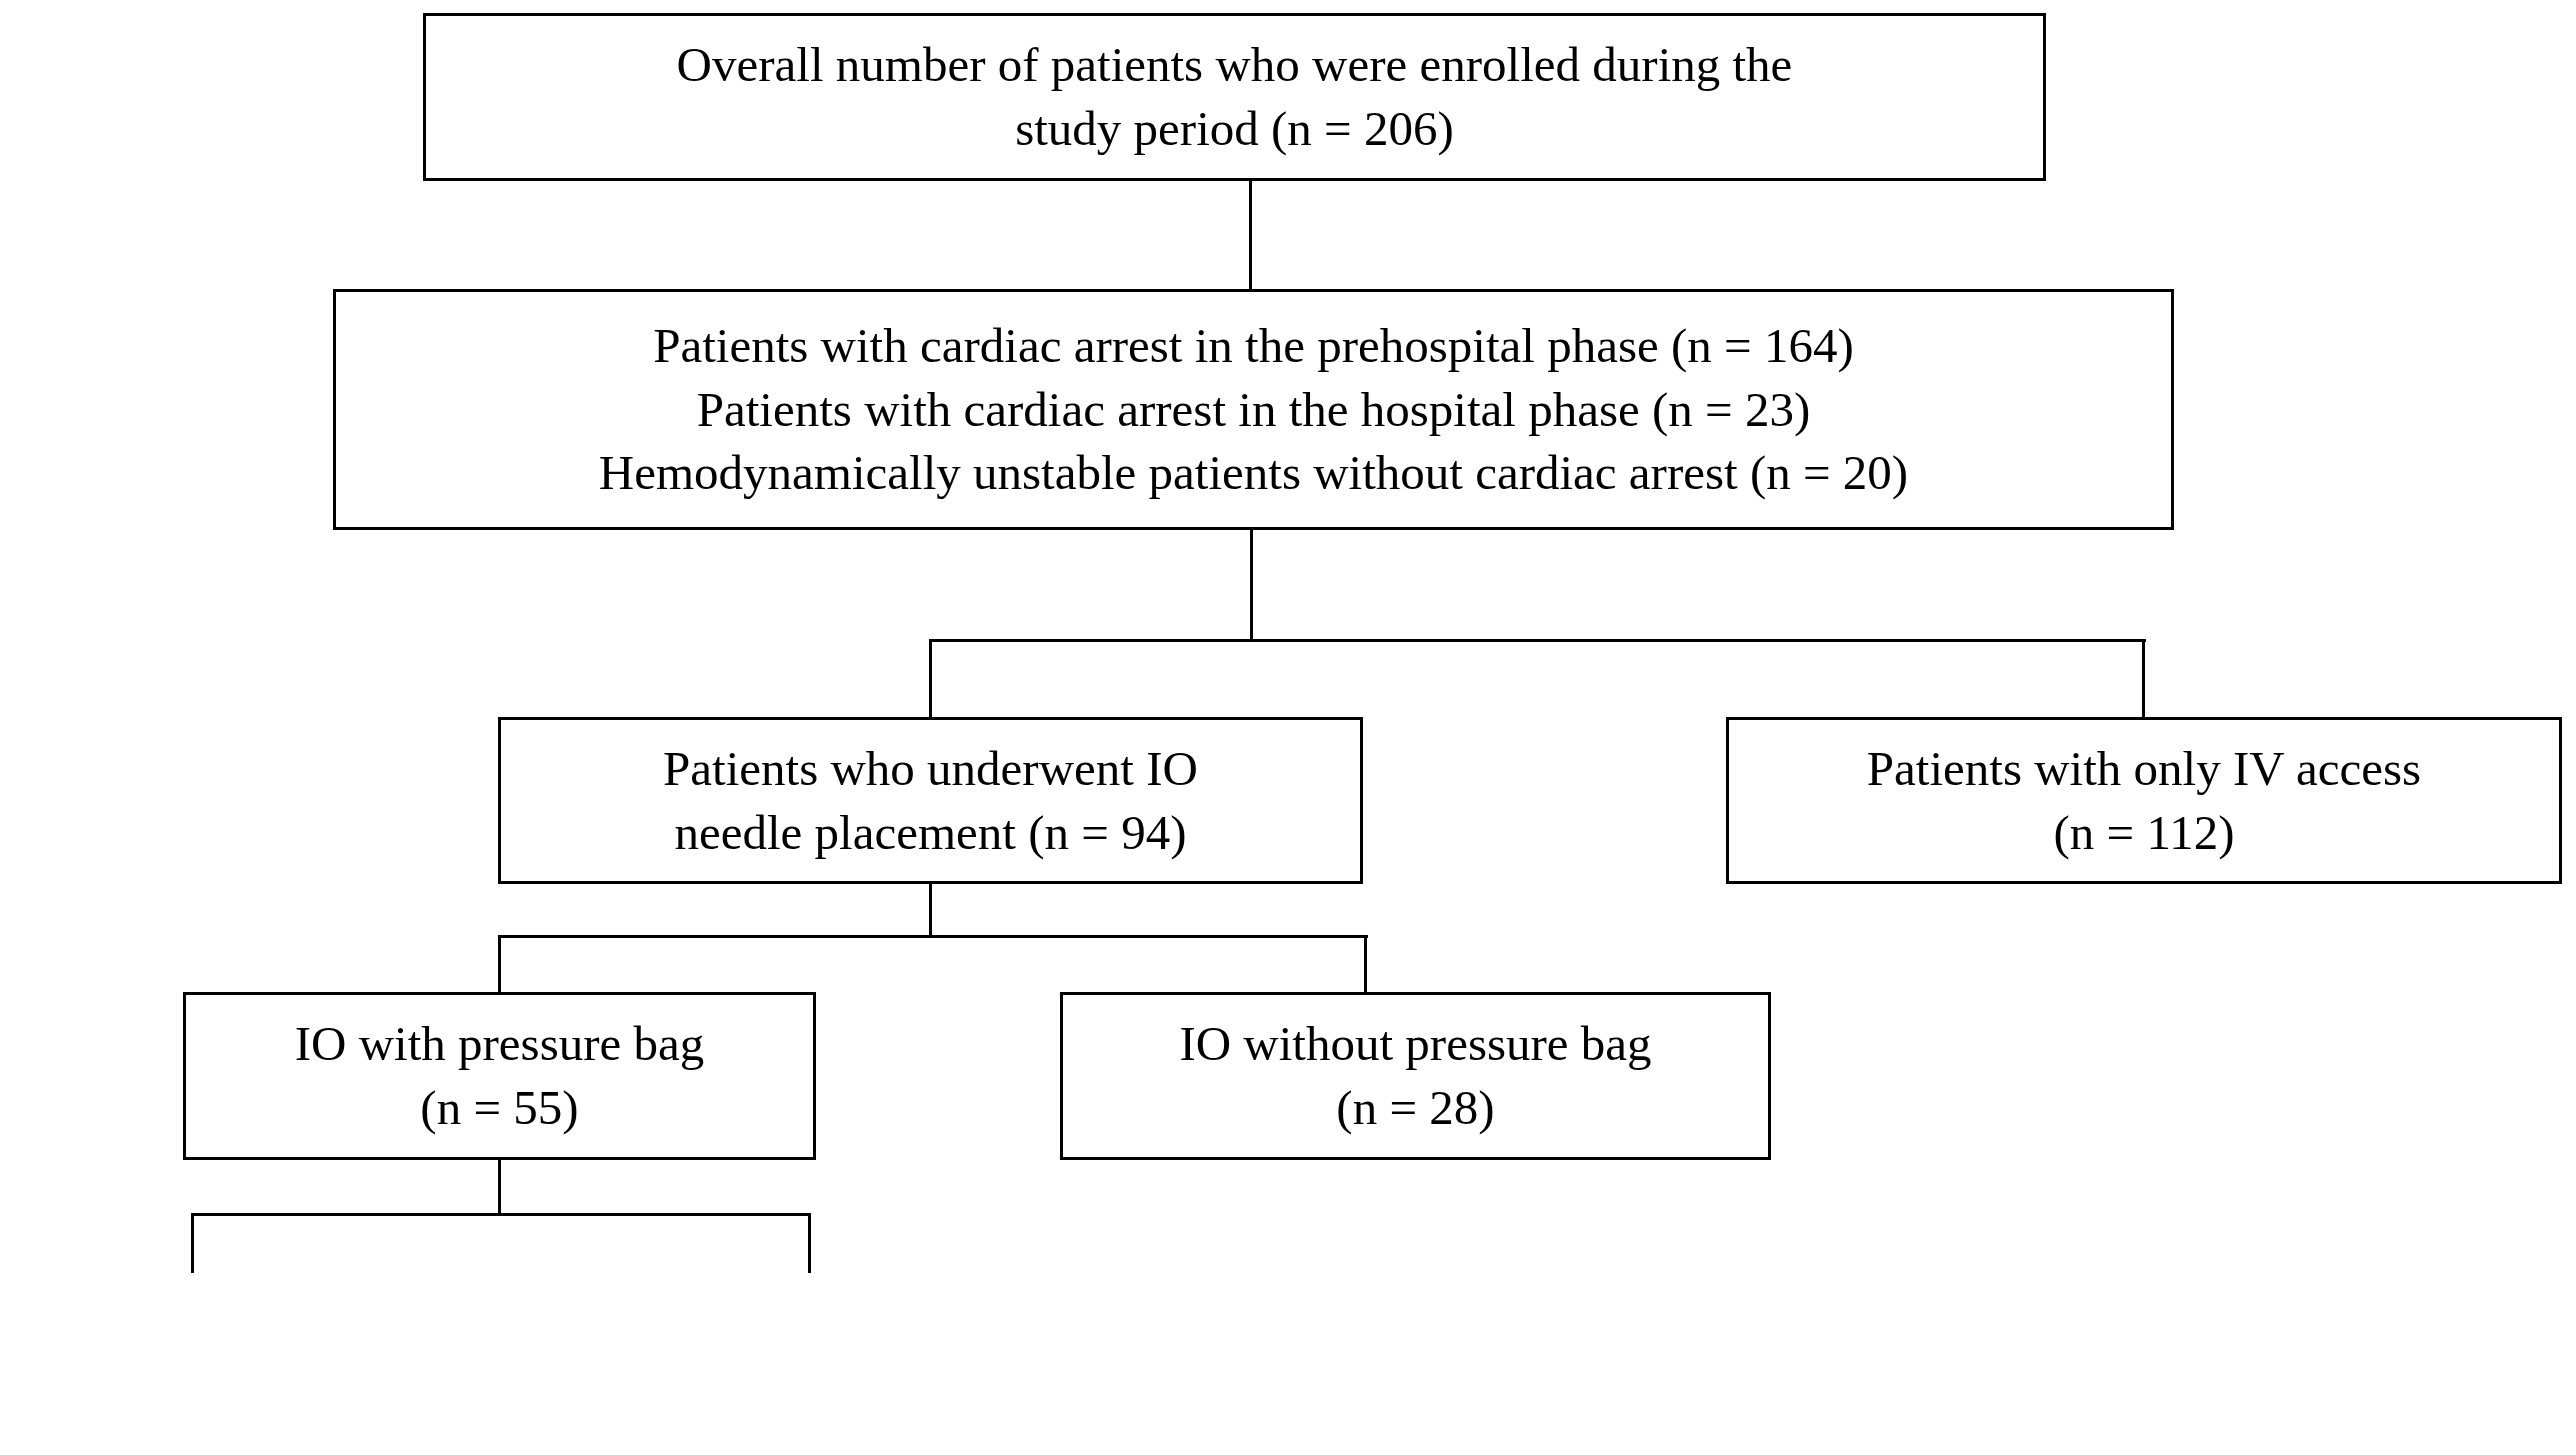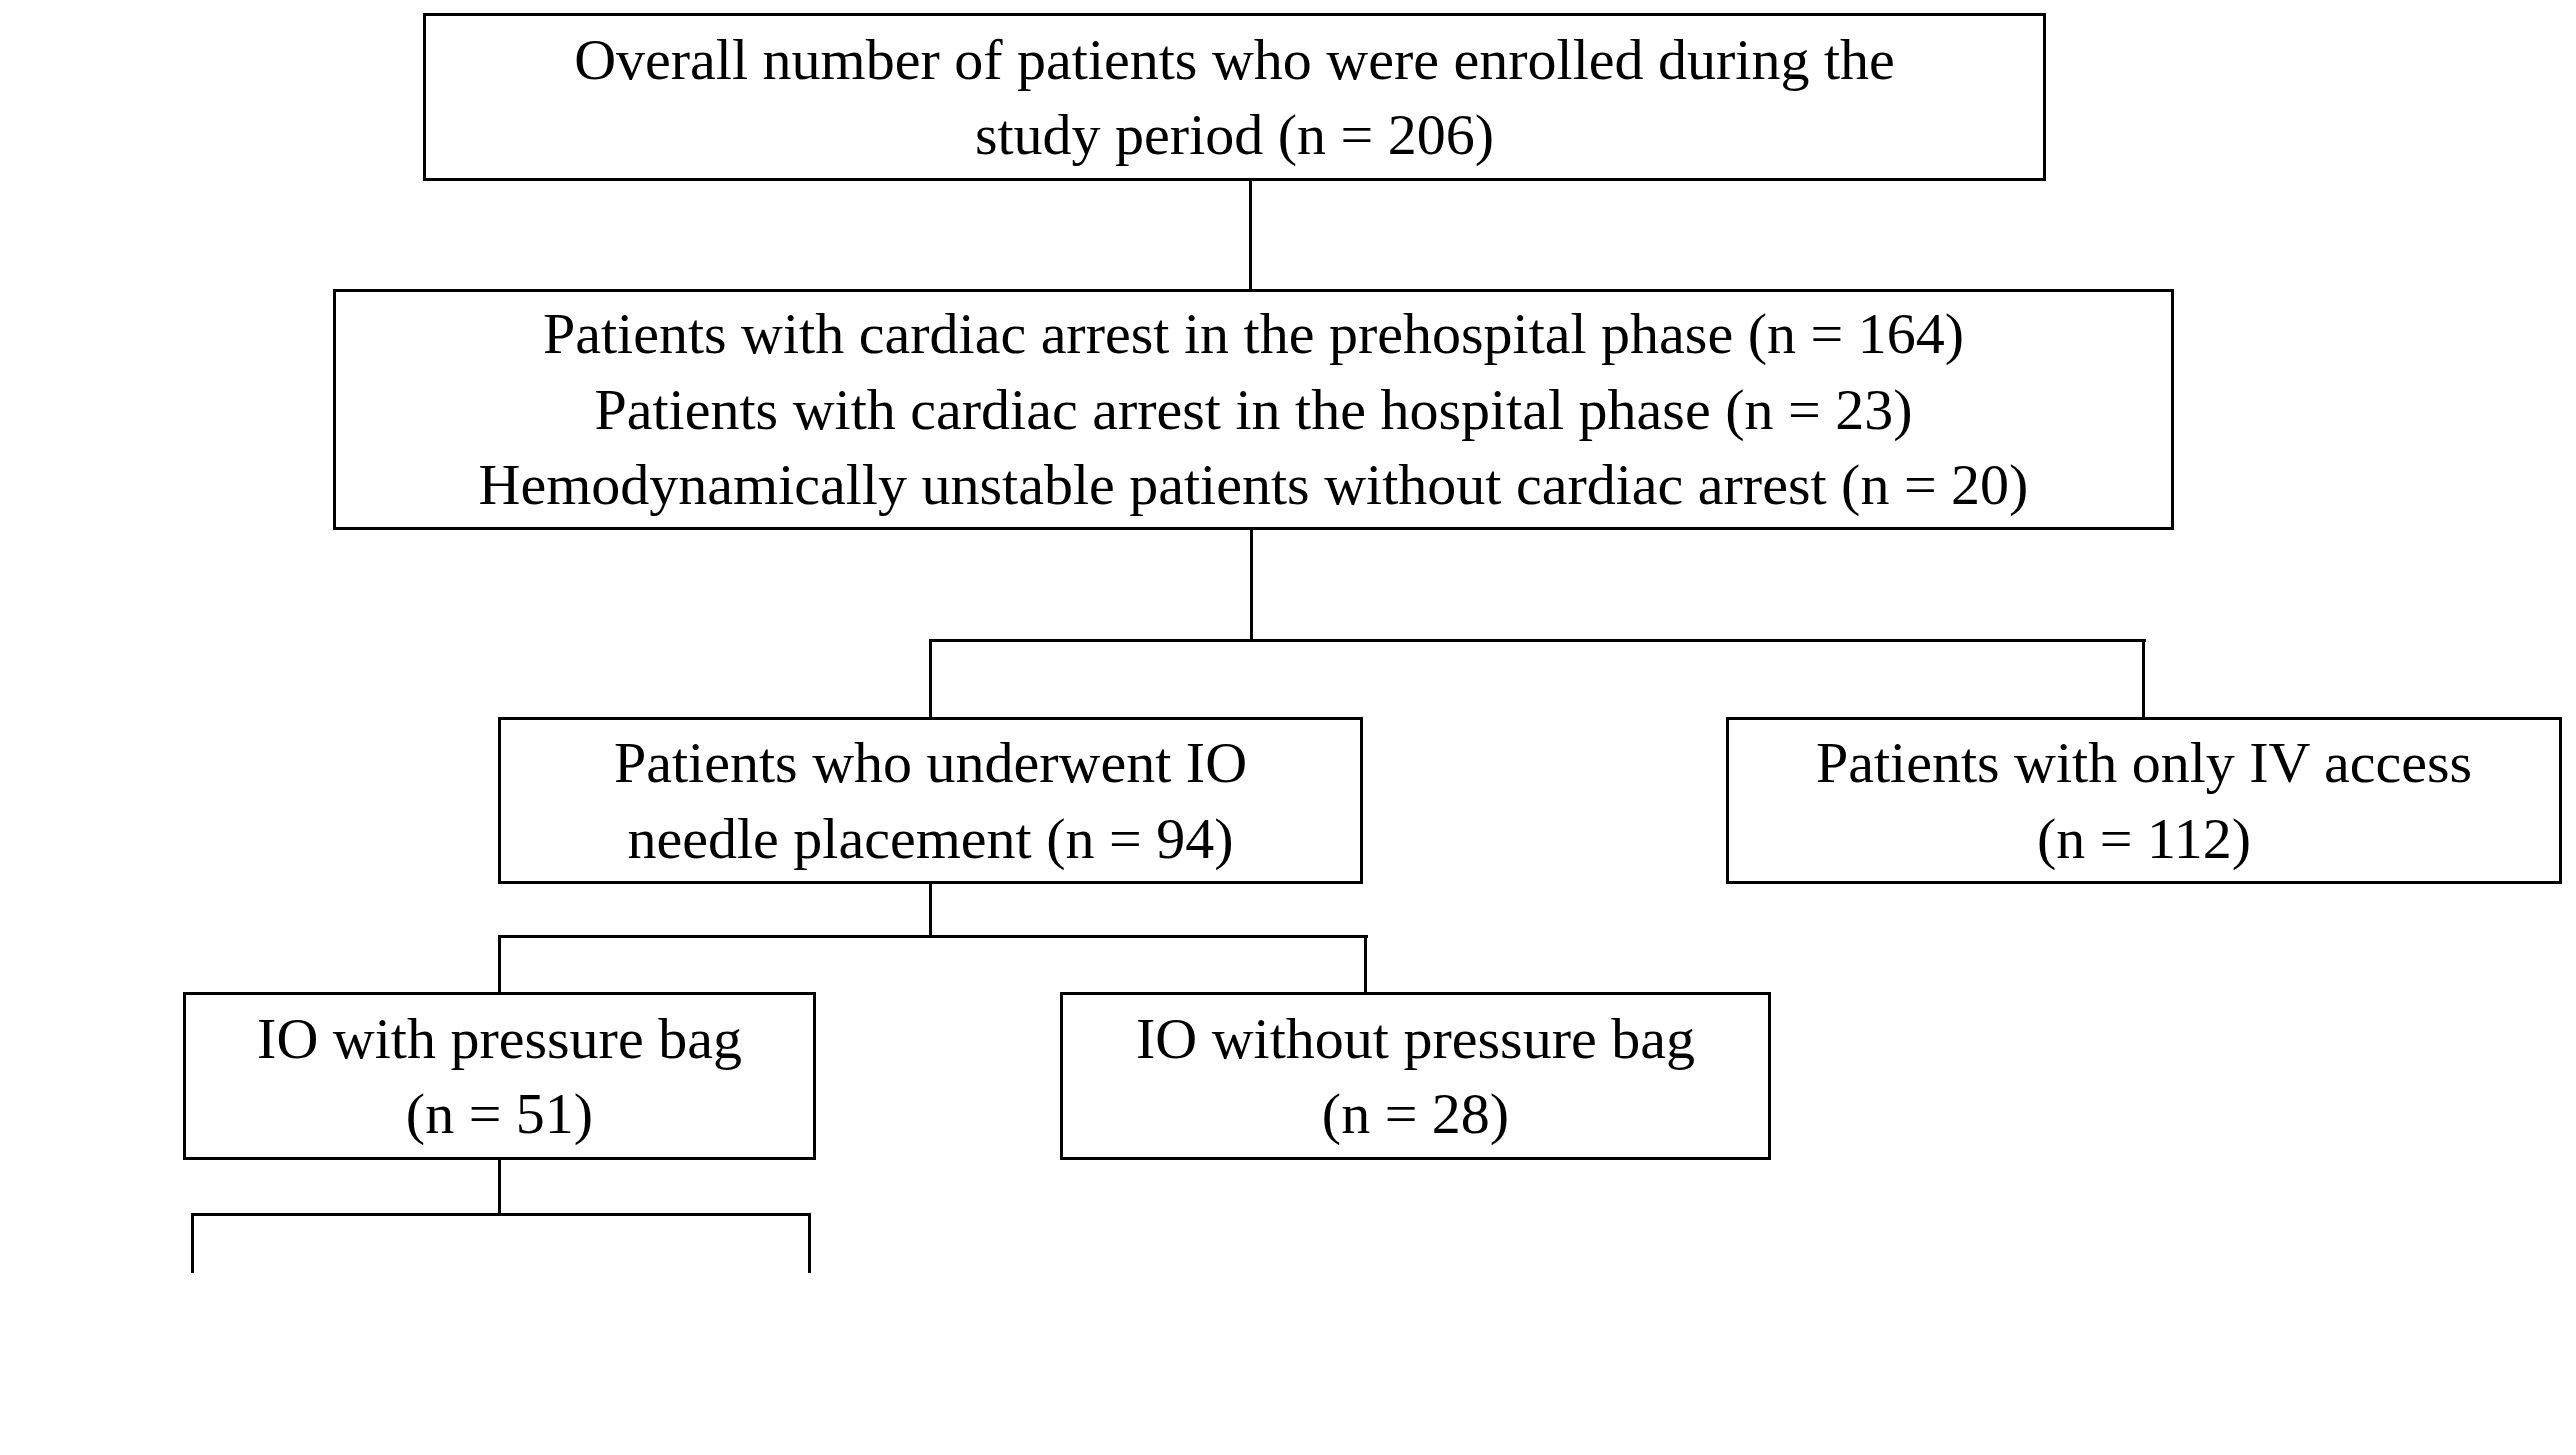--- a/index.html
+++ b/index.html
@@ -18,21 +18,21 @@
   .box {
     position: absolute;
     box-sizing: border-box;
     border: 3.3px solid #000000;
     background: #ffffff;
     display: flex;
     align-items: center;
     justify-content: center;
     text-align: center;
     white-space: pre-line;
-    font-size: 58px;
+    font-size: 49px;
     line-height: 1.3;
     color: #000000;
     padding: 6.5px 16.3px;
   }
   .vline, .hline {
     position: absolute;
     background: #000000;
   }
 </style>
 </head>
@@ -59,21 +59,21 @@
 
   <div class="box" style="left:1726px; top:717px; width:836px; height:167px;">Patients with only IV access
 (n = 112)</div>
 
   <div class="vline" style="left:929px; top:883px; width:3.3px; height:55px;"></div>
   <div class="hline" style="left:498px; top:935px; width:870px; height:3.3px;"></div>
   <div class="vline" style="left:498px; top:935px; width:3.3px; height:58px;"></div>
   <div class="vline" style="left:1364px; top:935px; width:3.3px; height:58px;"></div>
 
   <div class="box" style="left:183px; top:992px; width:633px; height:168px;">IO with pressure bag
-(n = 51)</div>
+(n = 55)</div>
 
   <div class="box" style="left:1013px; top:992px; width:711px; height:168px;margin-left:47px;">IO without pressure bag
 (n = 28)</div>
 
   <div class="vline" style="left:498px; top:1159px; width:3.3px; height:57px;"></div>
   <div class="hline" style="left:191px; top:1213px; width:620px; height:3.3px;"></div>
   <div class="vline" style="left:191px; top:1213px; width:3.3px; height:60px;"></div>
   <div class="vline" style="left:808px; top:1213px; width:3.3px; height:60px;"></div>
 
 

